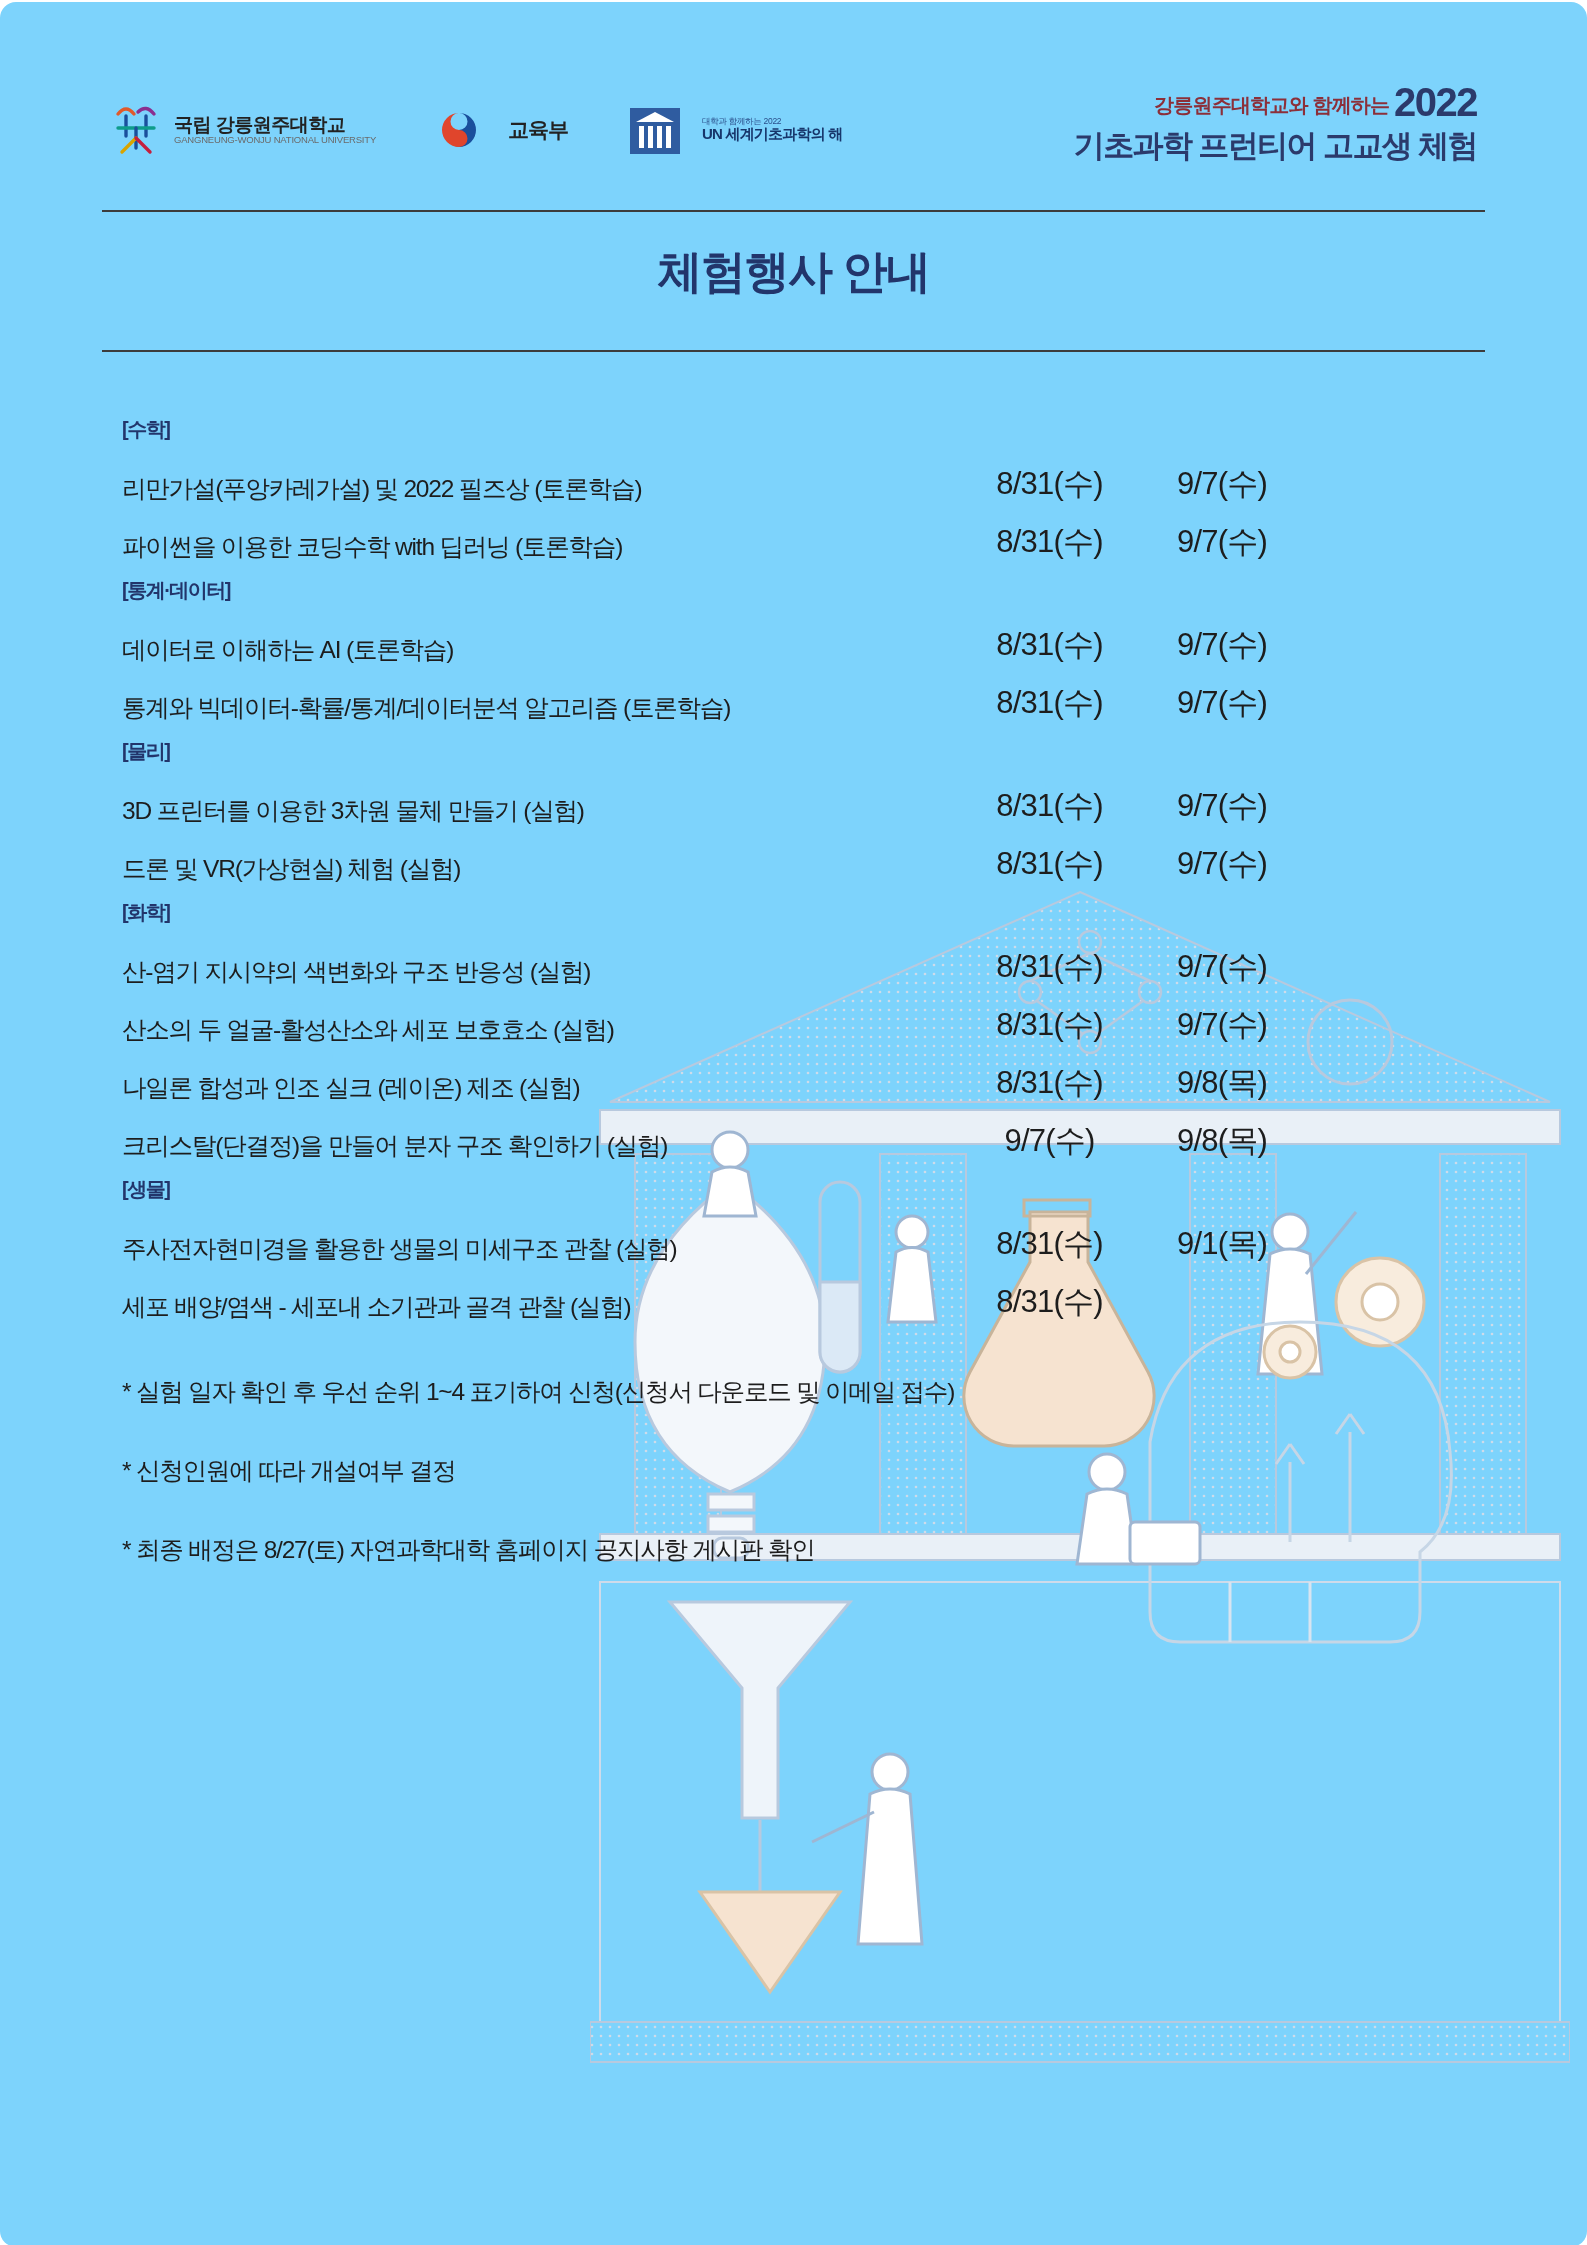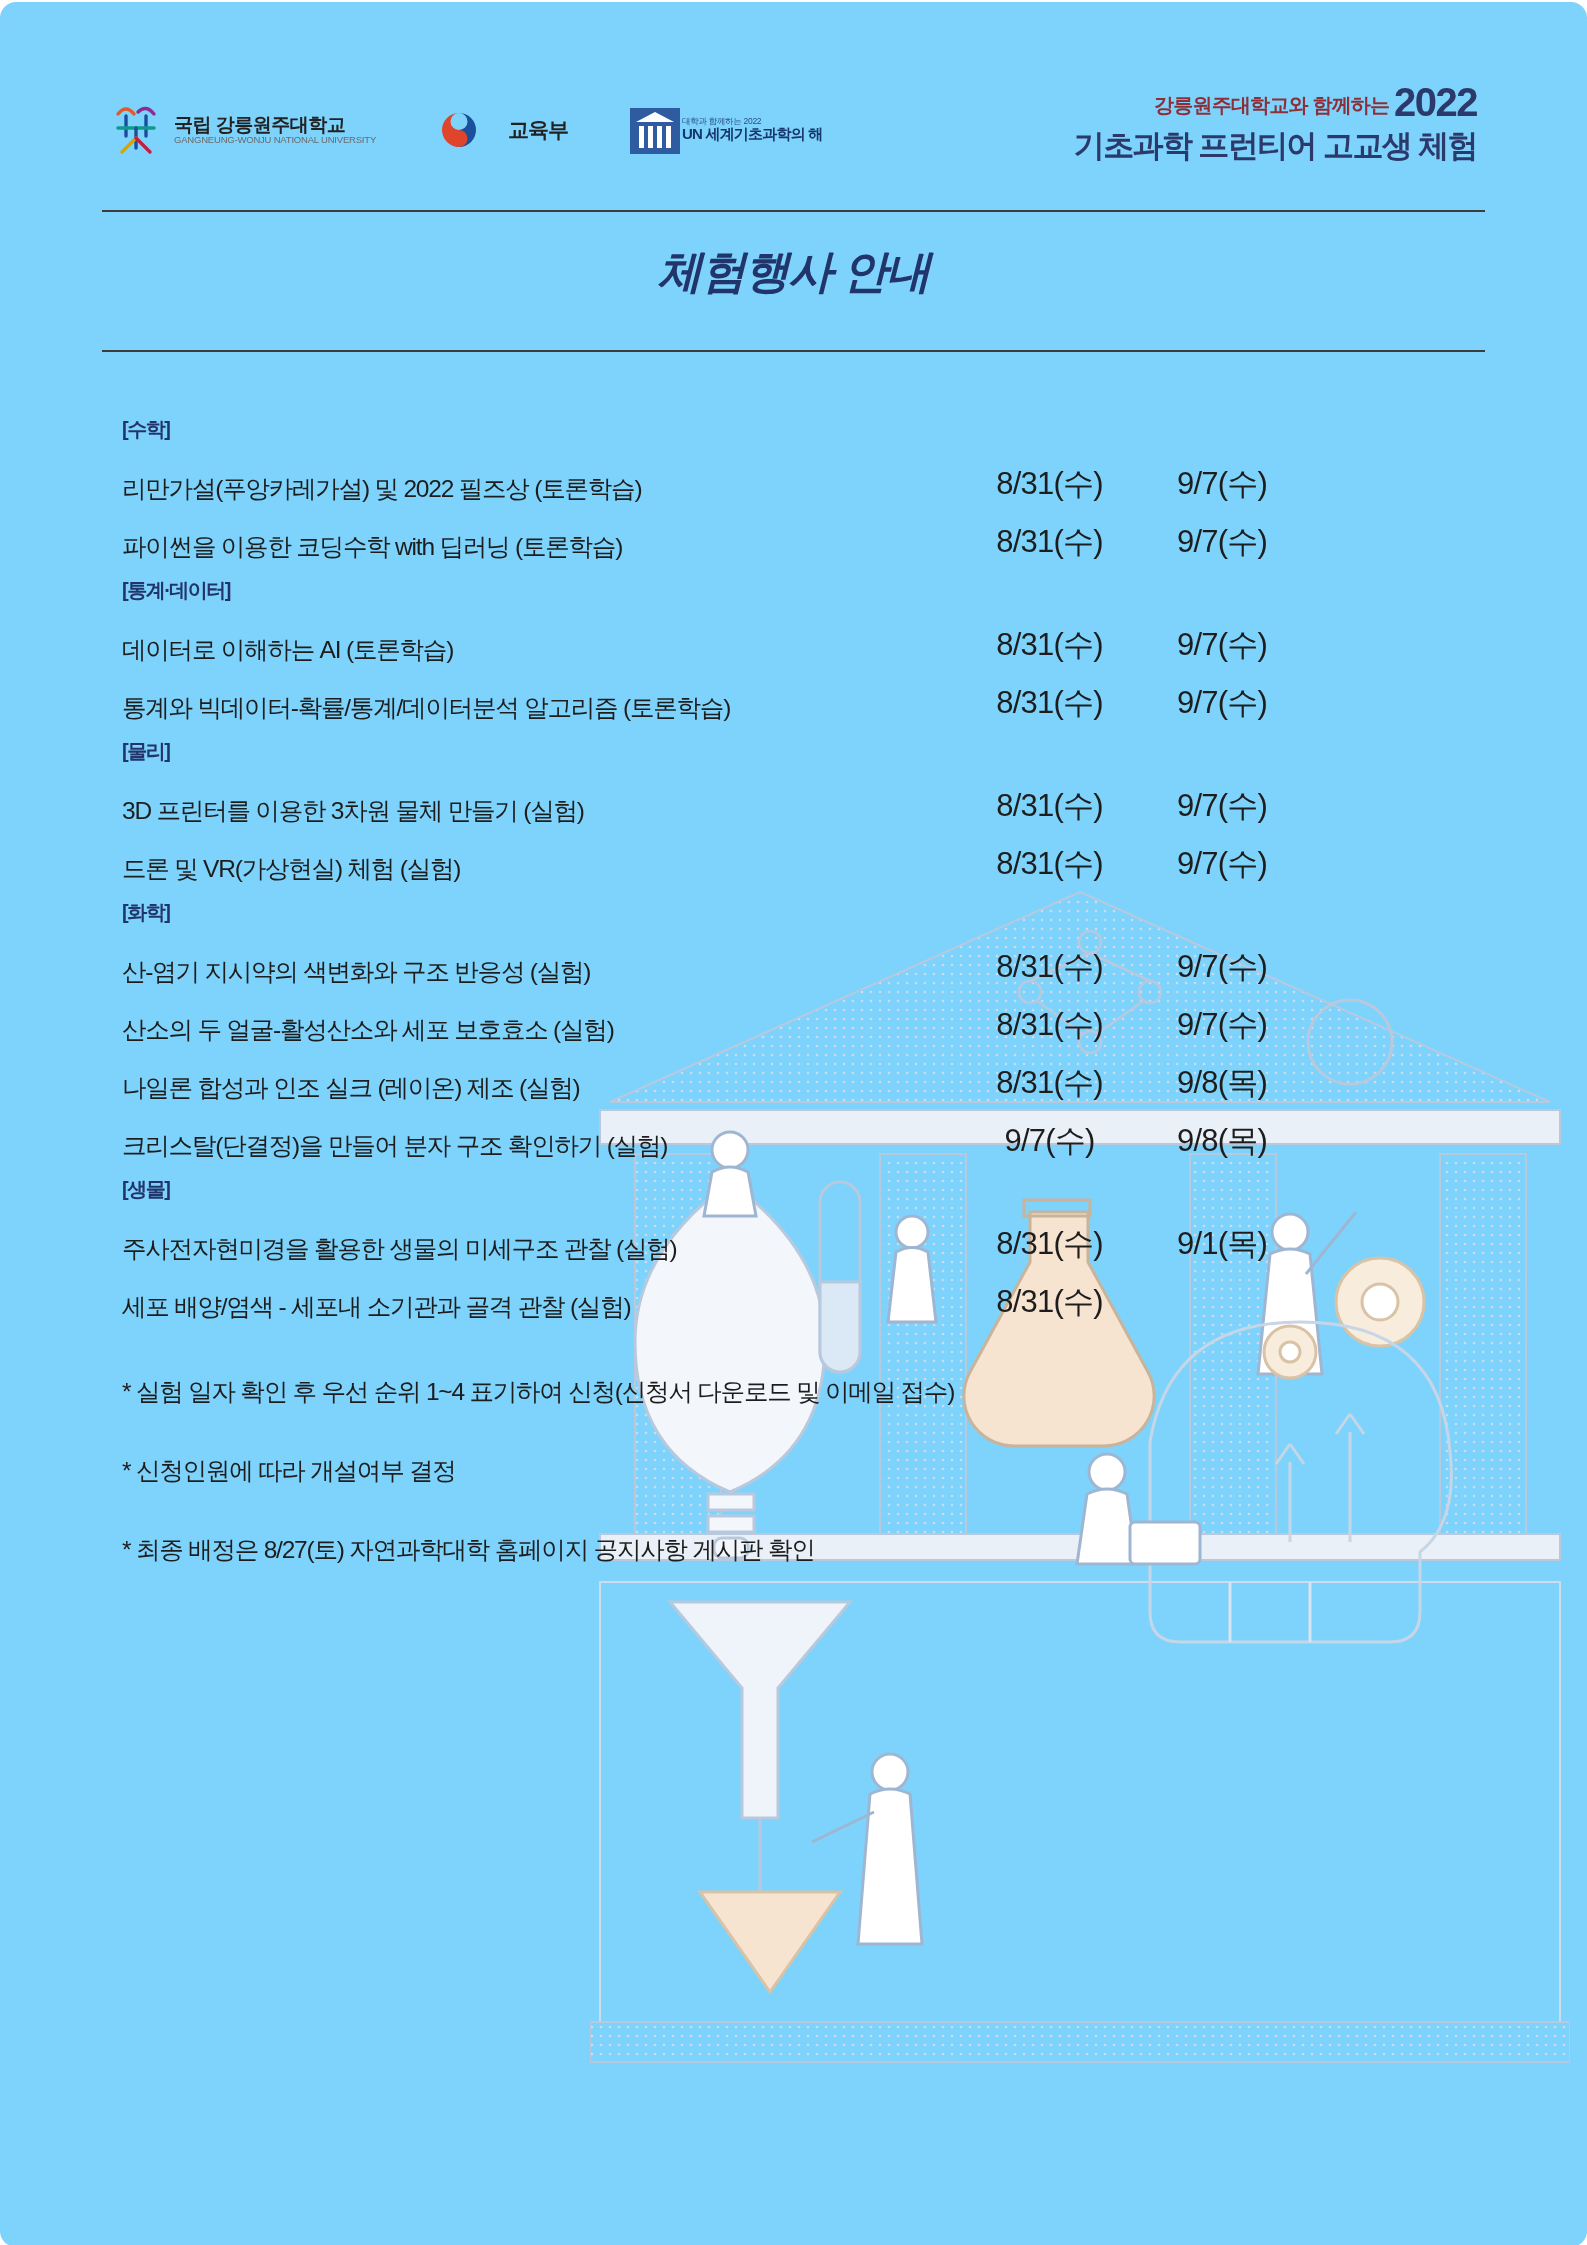--- a/index.html
+++ b/index.html
@@ -79,21 +79,21 @@
   .logo-moe-mark { width: 46px; height: 46px; }
   .logo-moe-text {
     font-size: 21px;
     font-weight: bold;
     color: #222;
     letter-spacing: -1px;
   }
   .logo-un {
     display: flex;
     align-items: center;
-    gap: 0;
+    gap: 20px;
   }
   .logo-un-mark {
     width: 54px; height: 56px;
   }
   .logo-un-text { line-height: 1.1; }
   .logo-un-text .small {
     font-size: 8.5px;
     color: #2a4e8a;
     letter-spacing: -0.3px;
   }
@@ -146,21 +146,20 @@
     position: absolute;
     left: 0;
     top: 240px;
     width: 100%;
     text-align: center;
     font-size: 45px;
     font-weight: 900;
     color: #22356b;
     letter-spacing: -1.5px;
     z-index: 3;
-    font-style: italic;
   }
 
   
   .content {
     position: absolute;
     left: 0;
     top: 400px;
     width: 100%;
     z-index: 2;
   }

